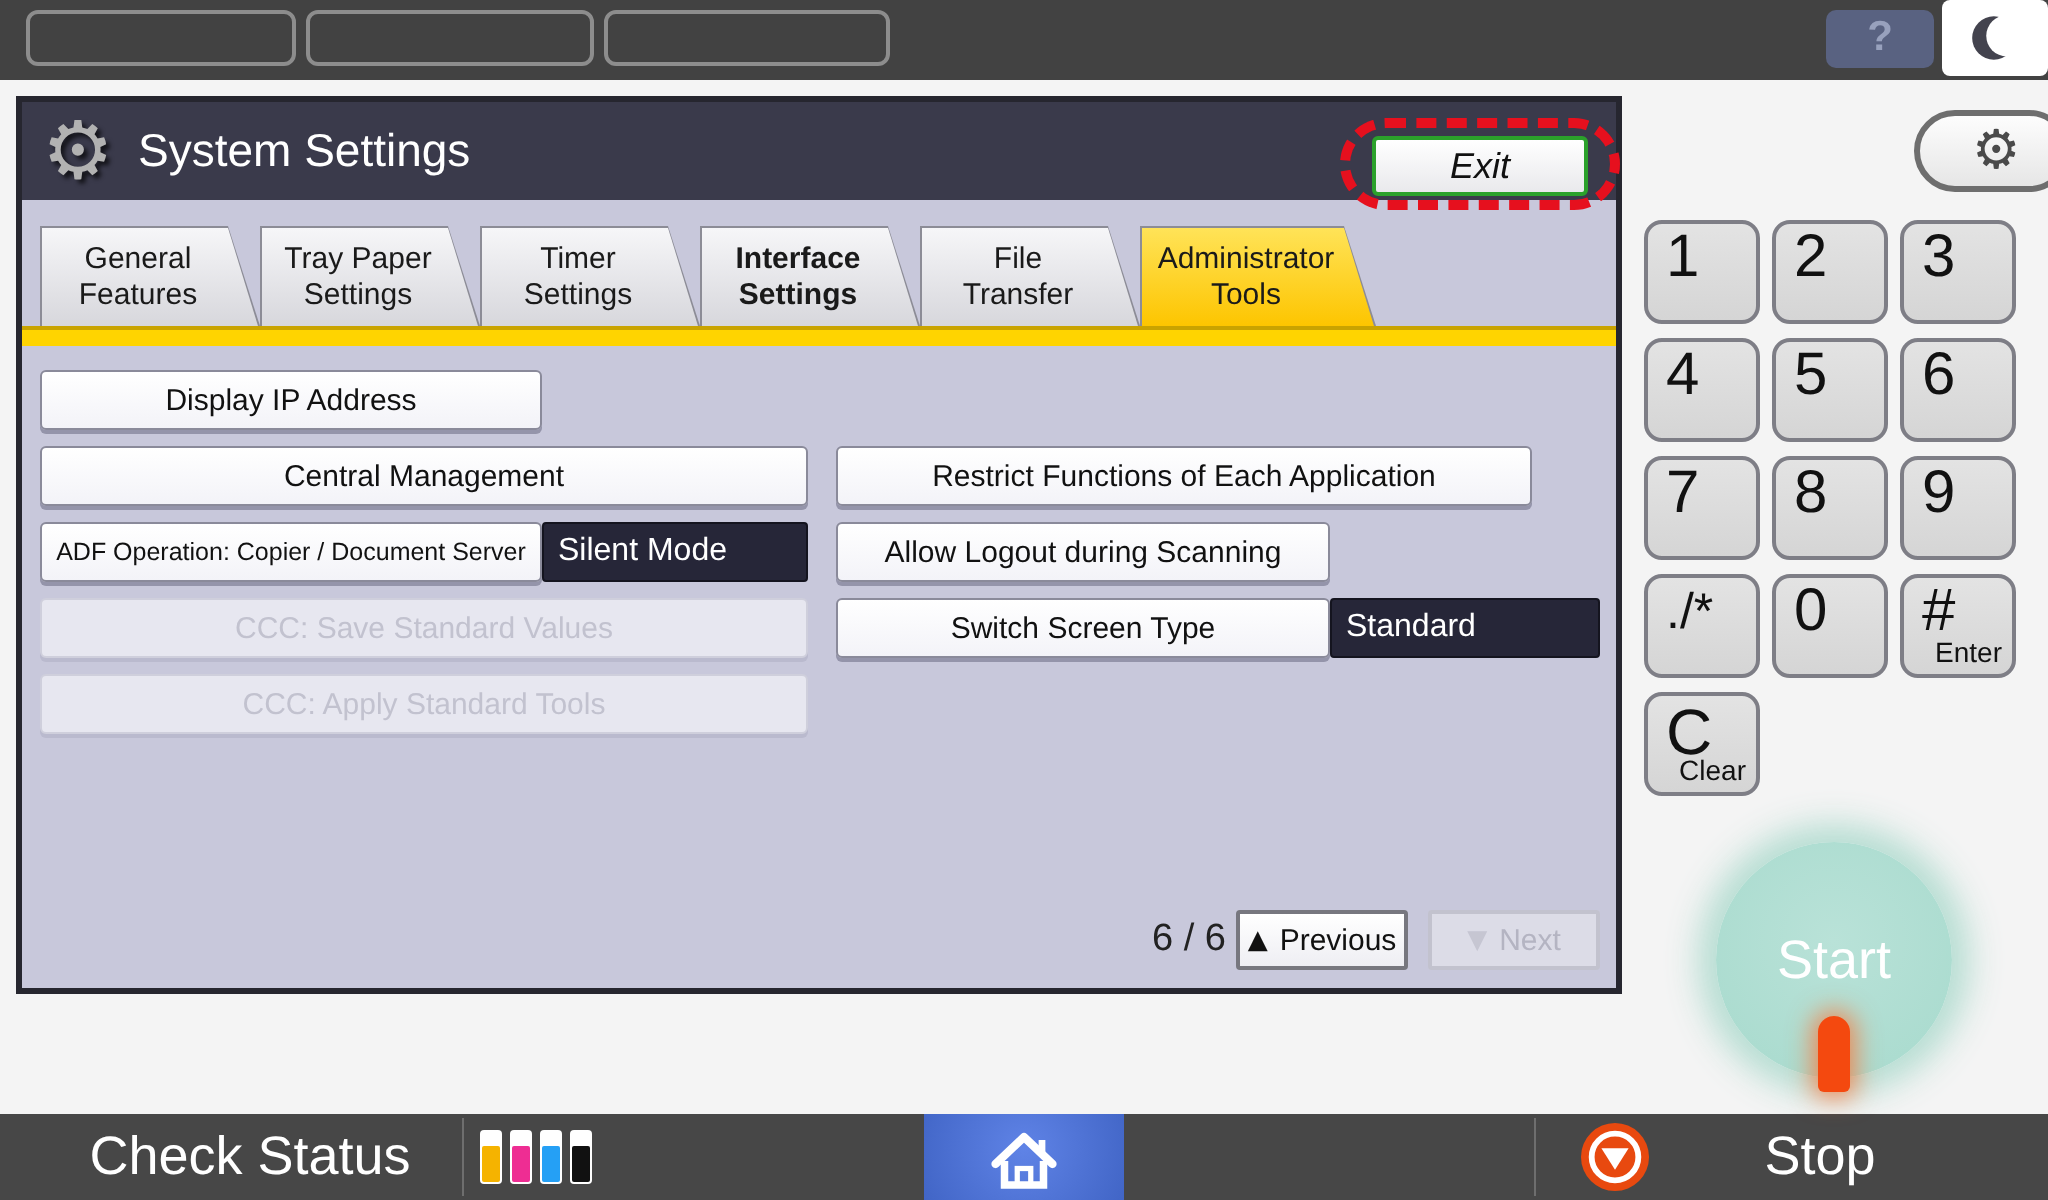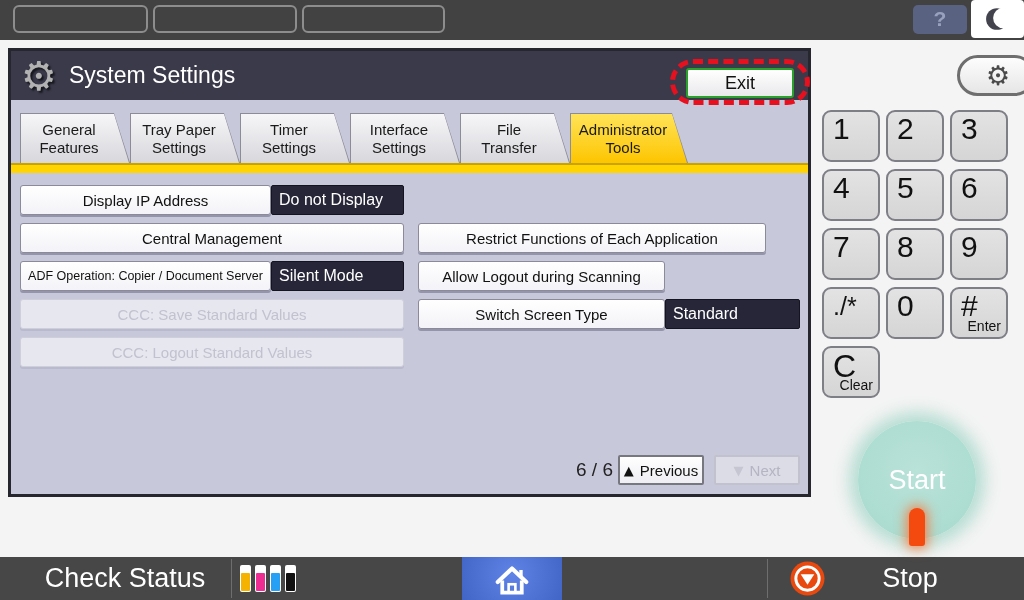--- a/index.html
+++ b/index.html
@@ -17,21 +17,21 @@
            display:flex;align-items:center;justify-content:center;}
 
   
   .panel{left:8px;top:48px;width:803px;height:449px;border:3px solid #26262f;background:#c8c8db;}
   .title-bar{left:0;top:0;width:797px;height:49px;background:#3a3a4b;}
   .title-gear{left:10px;top:1px;font-family:"DejaVu Sans",sans-serif;font-size:40px;color:#b2b2b2;
               text-shadow:2px 2px 2px rgba(0,0,0,.65);line-height:48px;}
   .title-text{left:58px;top:0;height:49px;line-height:49px;color:#ffffff;font-size:23px;}
   .exit-btn{left:675px;top:17px;width:108px;height:30px;background:linear-gradient(#ffffff,#e9e9ec);
             border:2px solid #2ba12b;border-radius:3px;text-align:center;line-height:26px;
-            font-size:18px;color:#111;}
+            font-size:18px;color:#111;font-style:italic;}
   .exit-outline{left:659px;top:8px;width:140px;height:46px;border:5px dashed #e6101e;
                 border-radius:23px;pointer-events:none;z-index:5;}
 
   
   .tab{top:62px;height:50px;background:#8c8c96;
        clip-path:polygon(0 0,calc(100% - 16px) 0,100% 100%,0 100%);padding-left:34px;}
   .tab-inner{position:absolute;left:1px;right:1px;top:1px;bottom:0;
              clip-path:polygon(0 0,calc(100% - 15px) 0,100% 100%,0 100%);
              background:linear-gradient(180deg,#f6f6f8,#d7d7dc);
              display:flex;align-items:center;justify-content:center;text-align:center;
@@ -128,44 +128,43 @@
 Features</div>
       </div>
     <div class="abs tab" style="left:119px;width:110px;">
       <div class="tab-inner">Tray Paper
 Settings</div>
       </div>
     <div class="abs tab" style="left:229px;width:110px;">
       <div class="tab-inner">Timer
 Settings</div>
       </div>
-    <div class="abs tab" style="left:339px;width:110px;">
+    <div class="abs tab" style="left:339px;width:110px;font-weight:bold;">
       <div class="tab-inner">Interface
 Settings</div>
       </div>
     <div class="abs tab" style="left:449px;width:110px;">
       <div class="tab-inner">File
 Transfer</div>
       </div>
     <div class="abs tab active" style="left:559px;width:118px;">
       <div class="tab-inner">Administrator
 Tools</div>
       </div>
     <div class="abs tab-underline"></div>
 
     <div class="abs btn-white" style="left:9px;top:134px;width:251px;">Display IP Address</div>
-    <div class="abs val-dark" style="left:260px;top:134px;width:133px;">Do not Display</div>
 
     <div class="abs btn-white" style="left:9px;top:172px;width:384px;">Central Management</div>
 
     <div class="abs btn-white small" style="left:9px;top:210px;width:251px;">ADF Operation: Copier / Document Server</div>
     <div class="abs val-dark" style="left:260px;top:210px;width:133px;">Silent Mode</div>
 
     <div class="abs btn-disabled" style="left:9px;top:248px;width:384px;">CCC: Save Standard Values</div>
-    <div class="abs btn-disabled" style="left:9px;top:286px;width:384px;">CCC: Logout Standard Values</div>
+    <div class="abs btn-disabled" style="left:9px;top:286px;width:384px;">CCC: Apply Standard Tools</div>
 
     <div class="abs btn-white" style="left:407px;top:172px;width:348px;">Restrict Functions of Each Application</div>
 
     <div class="abs btn-white" style="left:407px;top:210px;width:247px;">Allow Logout during Scanning</div>
 
     <div class="abs btn-white" style="left:407px;top:248px;width:247px;">Switch Screen Type</div>
     <div class="abs val-dark" style="left:654px;top:248px;width:135px;">Standard</div>
 
     <div class="abs page-ind">6 / 6</div>
     <div class="abs pg-btn pg-prev">

